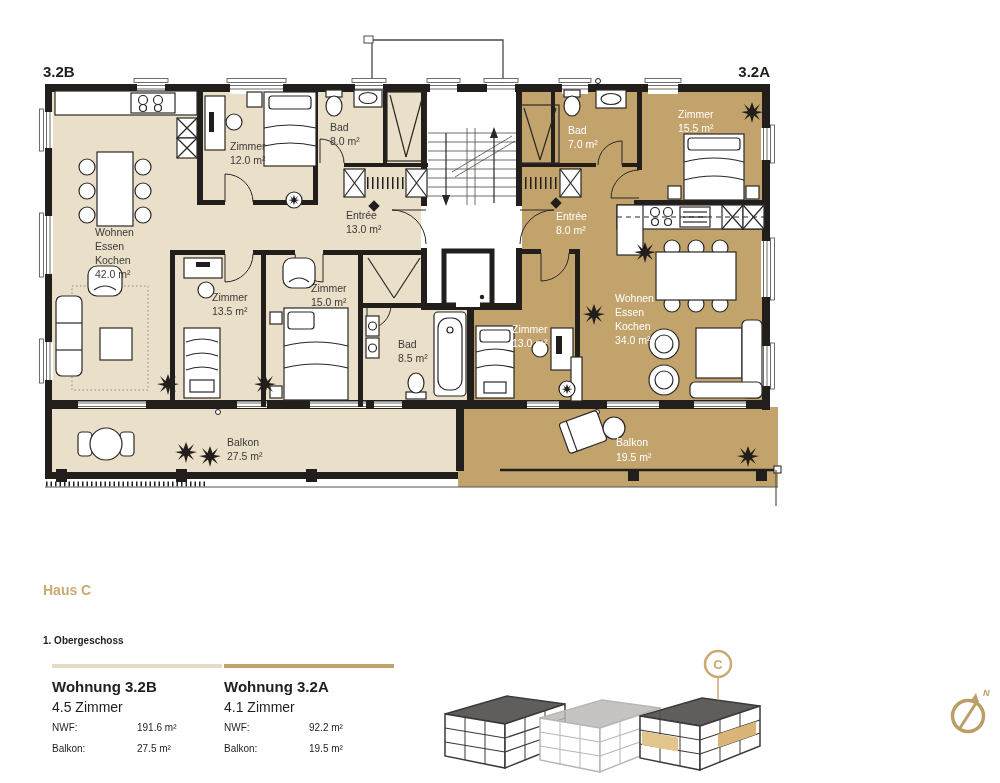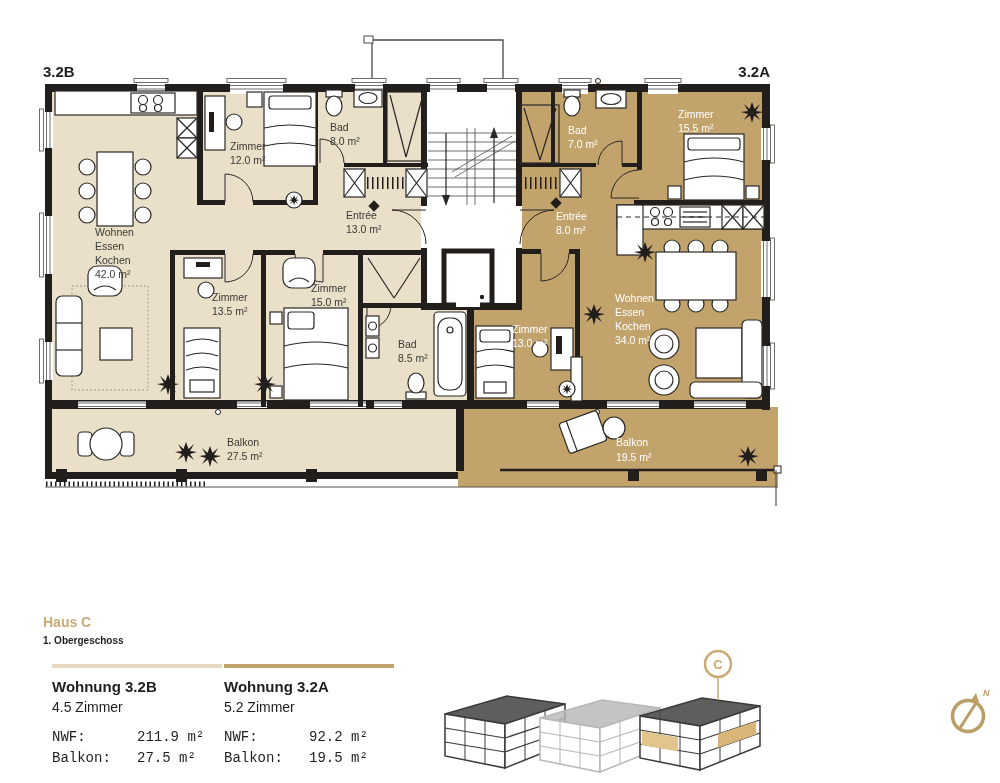--- a/index.html
+++ b/index.html
@@ -9,27 +9,27 @@
   .lbl{font-size:10.5px;fill:#3b3a37;}
   .lblw{font-size:10.5px;fill:#ffffff;}
   .tag{font-size:15px;font-weight:bold;fill:#211e1c;}
   .w{fill:#211e1c;}
   .fw{fill:#ffffff;stroke:#2a2826;stroke-width:1.2;}
   .ln{stroke:#2a2826;stroke-width:1.2;fill:none;}
   .thin{stroke:#4a4a48;stroke-width:0.8;fill:none;}
   .wingap{fill:#ffffff;}
   .sill{fill:#ffffff;stroke:#4a4a48;stroke-width:0.8;}
   
-  .footer-house{position:absolute;left:43px;top:614px;font-size:14px;font-weight:bold;color:#c9aa72;}
+  .footer-house{position:absolute;left:43px;top:582px;font-size:14px;font-weight:bold;color:#c9aa72;}
   .footer-floor{position:absolute;left:43px;top:635px;font-size:10px;font-weight:bold;color:#211e1c;}
   .unit-block{position:absolute;top:664px;width:170px;}
   .unit-block .divider{height:4px;margin-bottom:10px;}
   .unit-block .u-name{font-size:15px;font-weight:bold;margin-bottom:4px;}
-  .unit-block .u-rooms{font-size:14px;margin-bottom:12px;}
-  .unit-block .row{display:flex;font-size:14px;line-height:21px;font-family:Liberation Mono, monospace;}
+  .unit-block .u-rooms{font-size:14px;margin-bottom:2px;}
+  .unit-block .row{display:flex;font-size:10px;line-height:21px;}
   .unit-block .row .lab{width:85px;}
   #blk-b{left:52px;} #blk-a{left:224px;}
 </style>
 </head>
 <body>
 <div id="page">
 
 <svg width="1000" height="600" viewBox="0 0 1000 600" style="position:absolute;left:0;top:0;">
 
   <rect x="48" y="88" width="718" height="319" fill="#eadfc9"></rect>
@@ -627,32 +627,32 @@
 
 <div class="footer-house">Haus C</div>
 <div class="footer-floor">1. Obergeschoss</div>
 
 <div id="blk-b" class="unit-block">
   <div class="divider" style="background:#e5dbc2;"></div>
   <div class="u-name">Wohnung 3.2B</div>
   <div class="u-rooms">4.5 Zimmer</div>
   <div class="row">
     <span class="lab">NWF:</span>
-    <span>211.9 m²</span>
+    <span>191.6 m²</span>
   </div>
   <div class="row">
     <span class="lab">Balkon:</span>
     <span>27.5 m²</span>
   </div>
 </div>
 
 <div id="blk-a" class="unit-block">
   <div class="divider" style="background:#c2a36c;"></div>
   <div class="u-name">Wohnung 3.2A</div>
-  <div class="u-rooms">5.2 Zimmer</div>
+  <div class="u-rooms">4.1 Zimmer</div>
   <div class="row">
     <span class="lab">NWF:</span>
     <span>92.2 m²</span>
   </div>
   <div class="row">
     <span class="lab">Balkon:</span>
     <span>19.5 m²</span>
   </div>
 </div>
 

